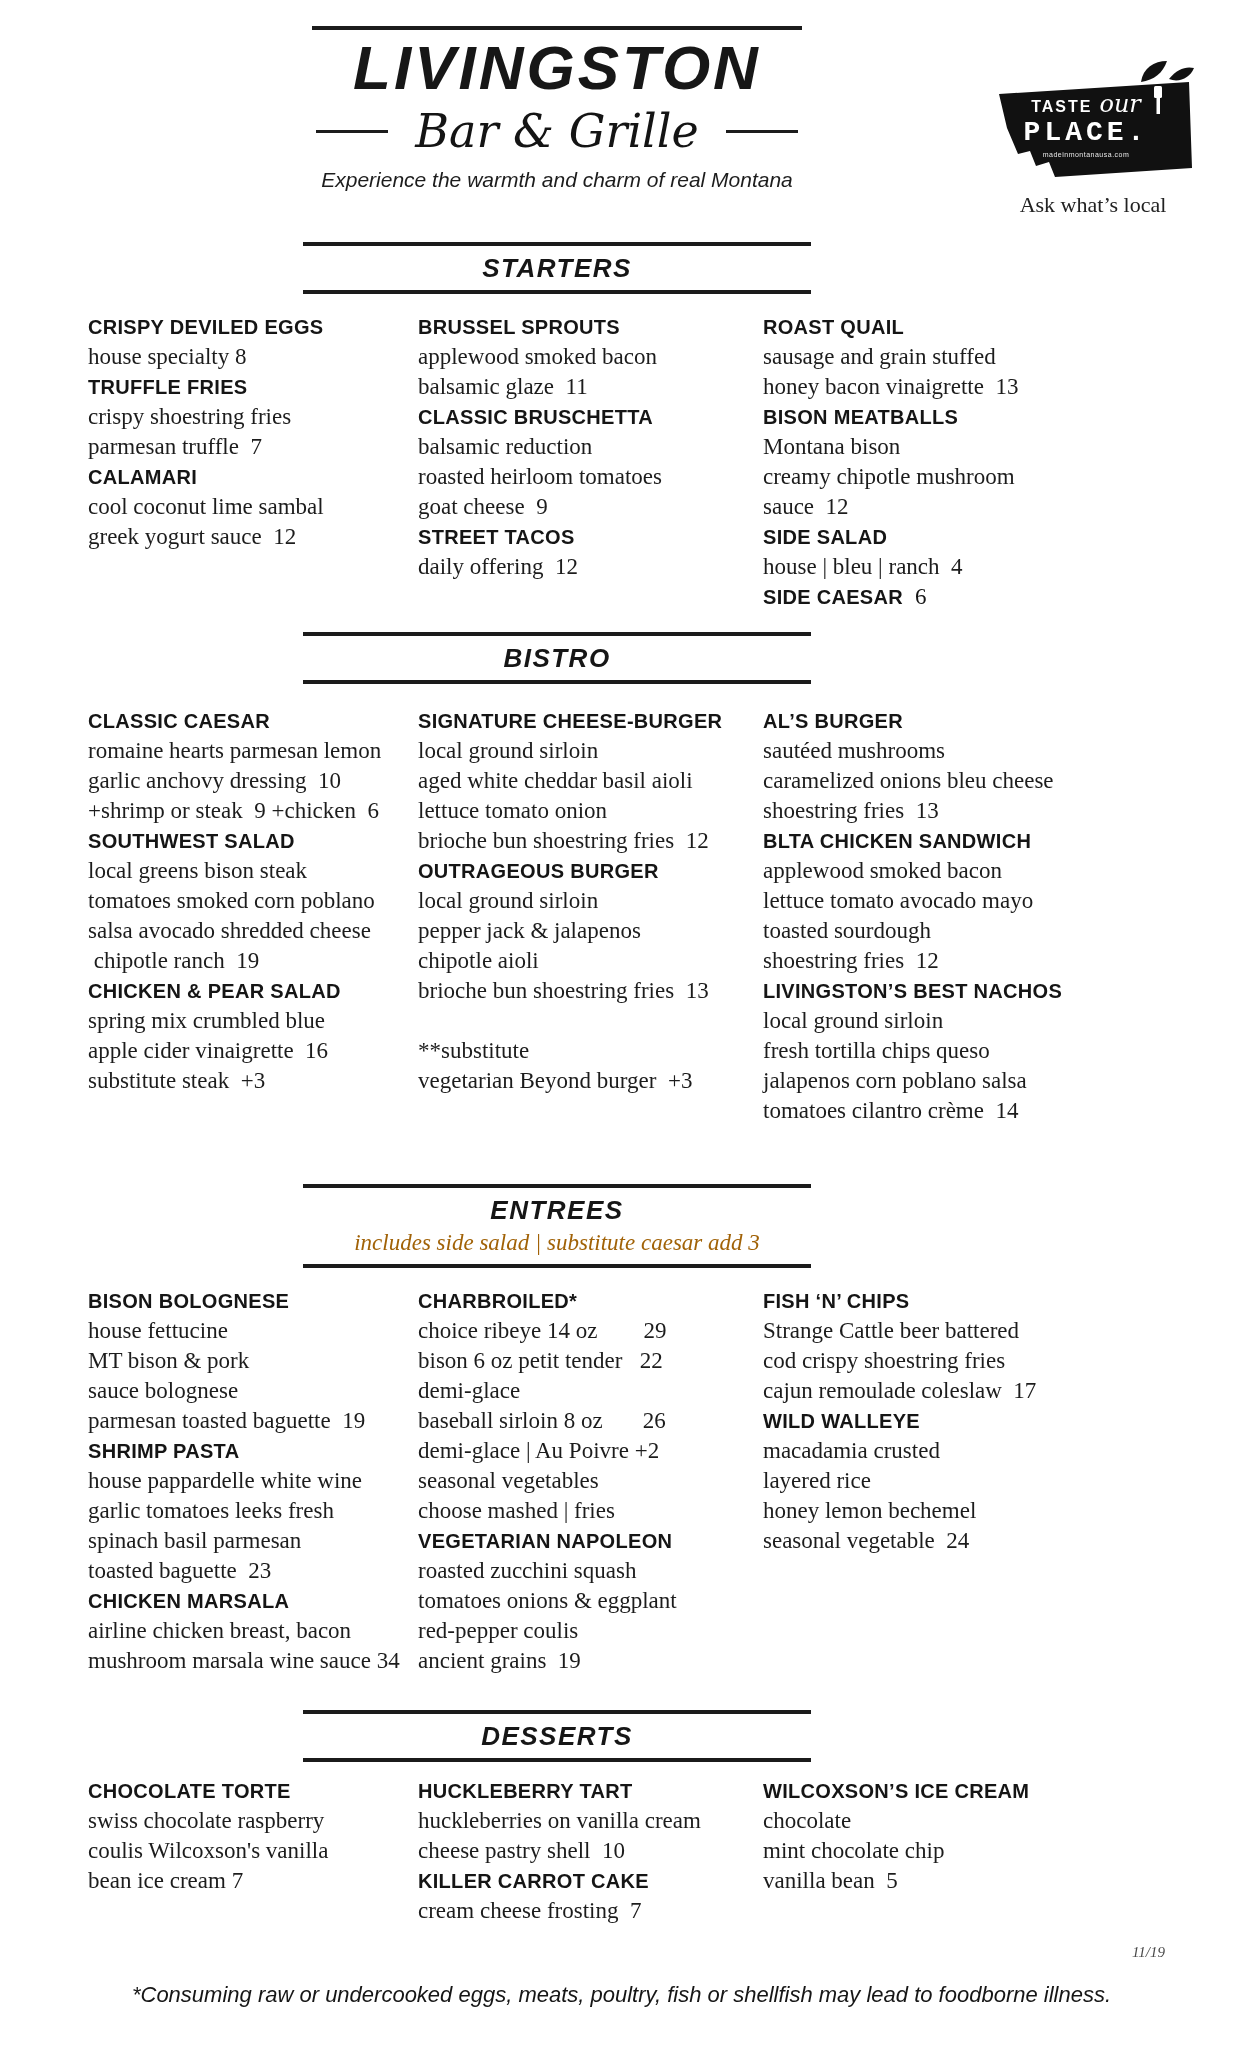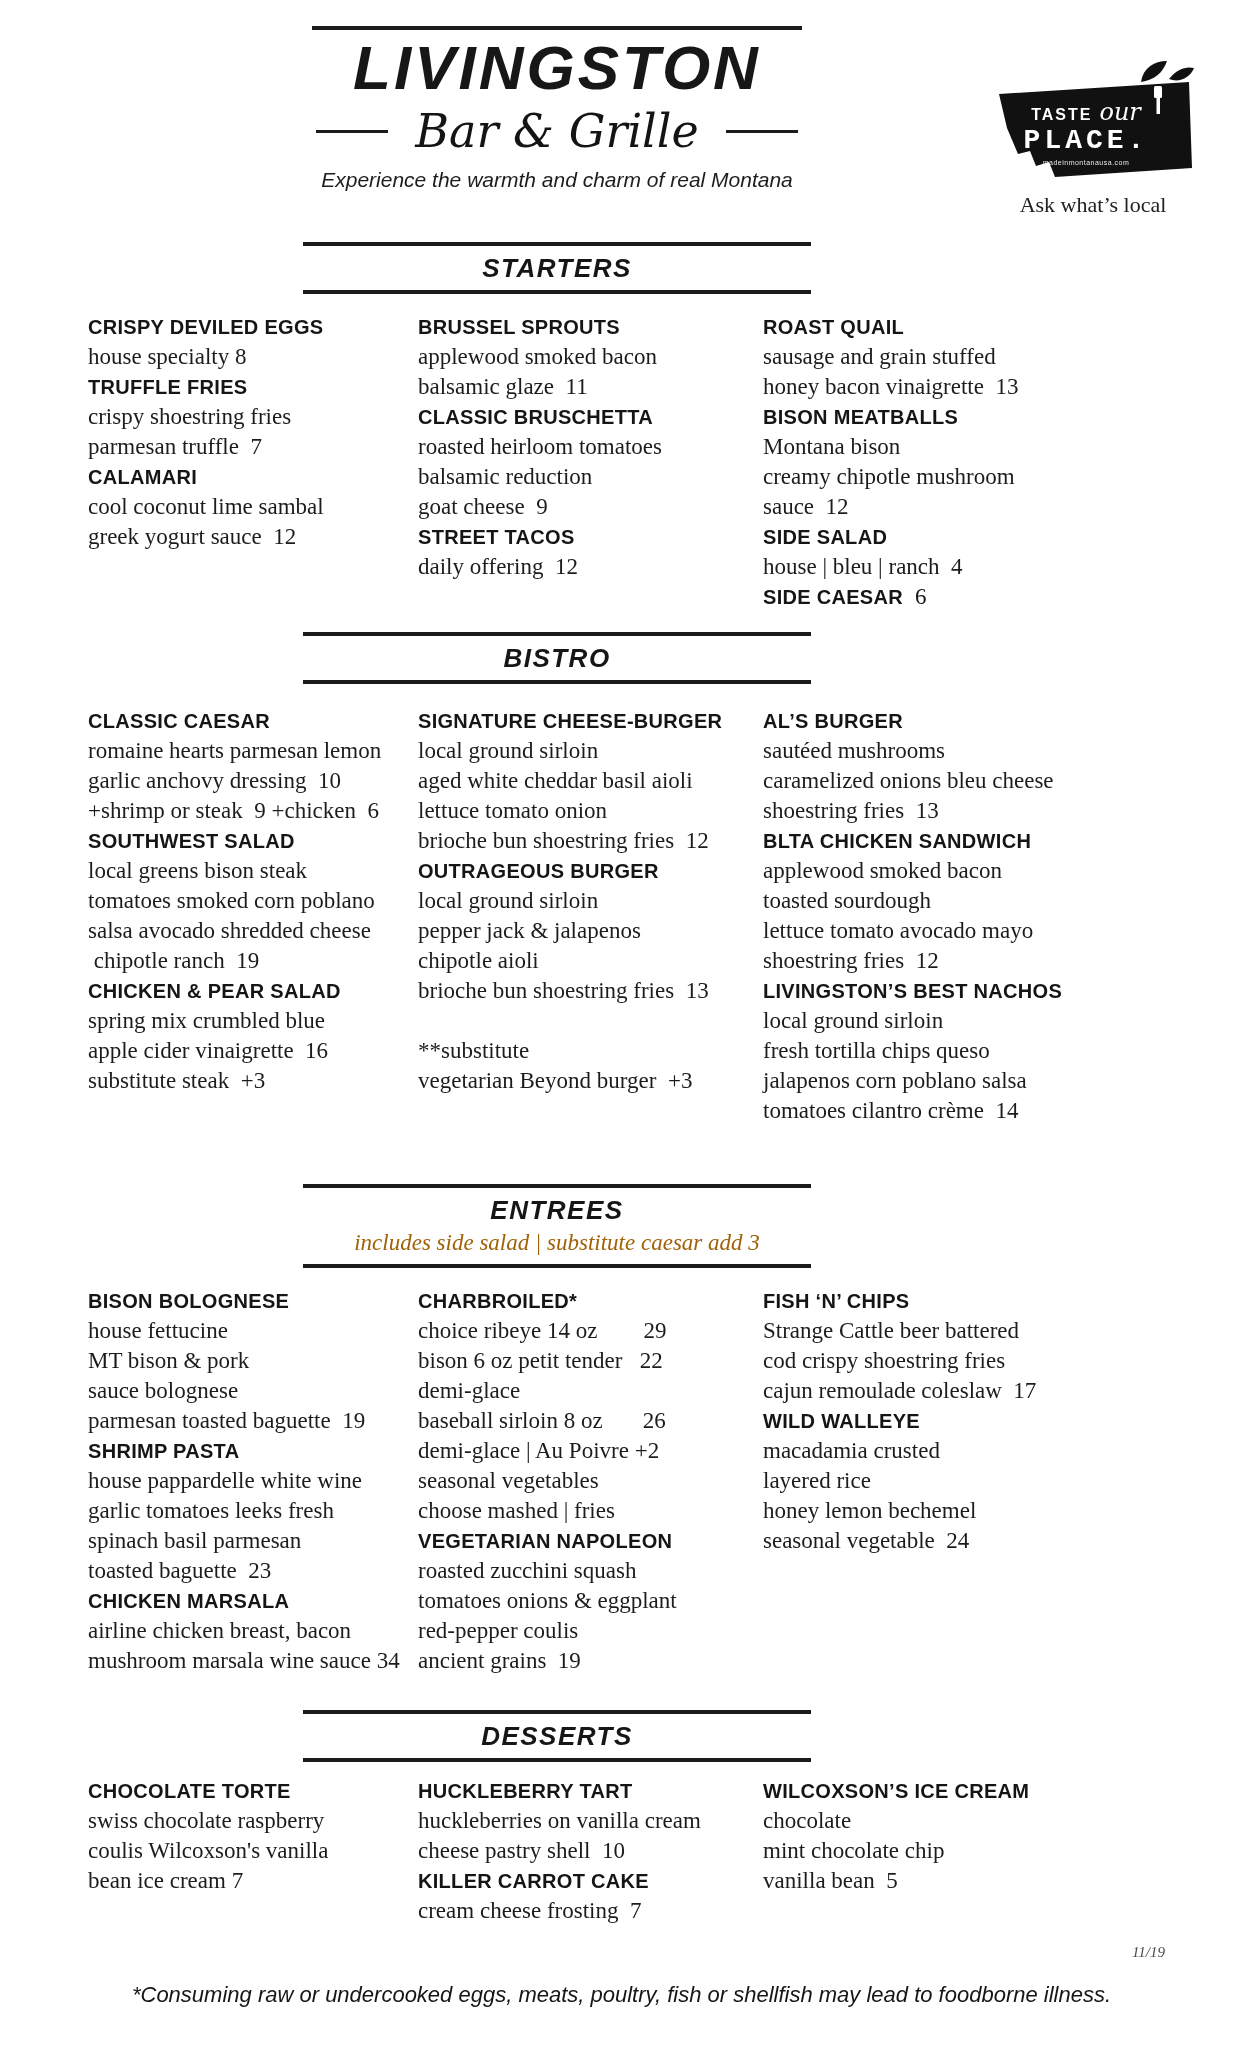--- a/index.html
+++ b/index.html
@@ -30,21 +30,21 @@
   }
   .tagline {
     margin-top: 8px;
     font-family: "Liberation Sans", sans-serif;
     font-style: italic; font-size: 21px; color: #1d1d1d;
   }
 
   .badge-block { position: absolute; left: 988px; top: 58px; width: 210px; text-align: center; }
   .montana-badge { position: relative; width: 205px; height: 126px; margin: 0 auto; }
   .montana-badge svg { position: absolute; inset: 0; }
-  .badge-text { position: absolute; top: 40px; left: 0; right: 14px; color: #fff; }
+  .badge-text { position: absolute; top: 32px; left: 0; right: 14px; color: #fff; }
   .badge-line1 { display: flex; justify-content: center; align-items: baseline; gap: 7px; }
   .badge-taste { font-family: "Liberation Sans", sans-serif; font-weight: 700; font-size: 16px; letter-spacing: 2px; }
   .badge-our { font-family: "DejaVu Serif", serif; font-style: italic; font-size: 24px; }
   .badge-place { font-family: Liberation Mono, monospace; font-weight: 700; font-size: 28px; letter-spacing: 4px; line-height: 30px; }
   .badge-url { font-family: "Liberation Sans", sans-serif; font-size: 7px; letter-spacing: 0.5px; margin-top: 3px; opacity: 0.9; }
   .badge-caption { margin-top: 8px; font-family: "Liberation Serif", serif; font-size: 22px; color: #222; }
 
   
   .menu-section { }
   .section-head { width: 508px; margin-left: 303px; text-align: center; }
@@ -168,22 +168,22 @@
             </div>
           </div>
           <div class="menu-col">
             <div class="menu-item">
               <h3 class="item-name">BRUSSEL SPROUTS</h3>
               <p class="item-line">applewood smoked bacon</p>
               <p class="item-line">balsamic glaze  11</p>
             </div>
             <div class="menu-item">
               <h3 class="item-name">CLASSIC BRUSCHETTA</h3>
+              <p class="item-line">balsamic reduction</p>
               <p class="item-line">roasted heirloom tomatoes</p>
-              <p class="item-line">balsamic reduction</p>
               <p class="item-line">goat cheese  9</p>
             </div>
             <div class="menu-item">
               <h3 class="item-name">STREET TACOS</h3>
               <p class="item-line">daily offering  12</p>
             </div>
           </div>
           <div class="menu-col">
             <div class="menu-item">
               <h3 class="item-name">ROAST QUAIL</h3>
@@ -257,22 +257,22 @@
           <div class="menu-col">
             <div class="menu-item">
               <h3 class="item-name">AL’S BURGER</h3>
               <p class="item-line">sautéed mushrooms</p>
               <p class="item-line">caramelized onions bleu cheese</p>
               <p class="item-line">shoestring fries  13</p>
             </div>
             <div class="menu-item">
               <h3 class="item-name">BLTA CHICKEN SANDWICH</h3>
               <p class="item-line">applewood smoked bacon</p>
+              <p class="item-line">lettuce tomato avocado mayo</p>
               <p class="item-line">toasted sourdough</p>
-              <p class="item-line">lettuce tomato avocado mayo</p>
               <p class="item-line">shoestring fries  12</p>
             </div>
             <div class="menu-item">
               <h3 class="item-name">LIVINGSTON’S BEST NACHOS</h3>
               <p class="item-line">local ground sirloin</p>
               <p class="item-line">fresh tortilla chips queso</p>
               <p class="item-line">jalapenos corn poblano salsa</p>
               <p class="item-line">tomatoes cilantro crème  14</p>
             </div>
           </div>

